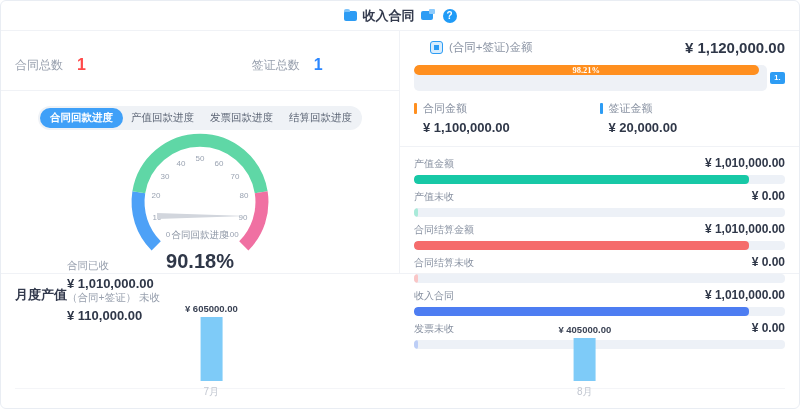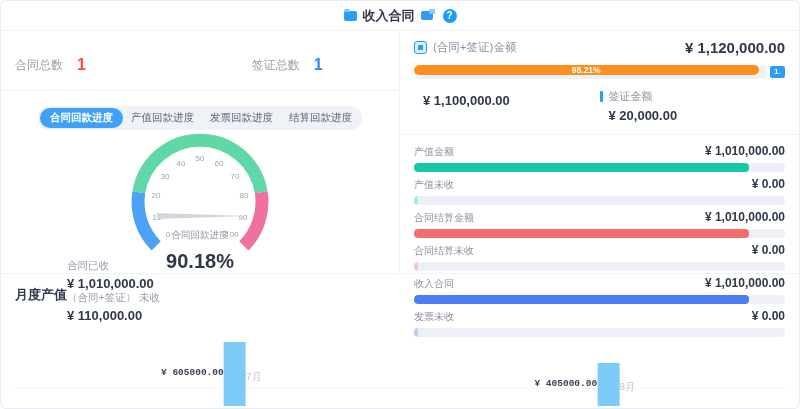--- a/index.html
+++ b/index.html
@@ -37,27 +37,27 @@
   .tab.active { background:#3fa0f8; color:#fff; padding:3px 10px; font-weight:bold; }
 
   .gauge-wrap { display:flex; justify-content:center; margin-top:2px; }
   .gauge-pct { text-align:center; font-size:20px; font-weight:bold; color:#2f3748; margin-top:-6px; }
   .gauge-vals { display:flex; justify-content:center; padding:0 42px 0 52px; margin-top:-14px;flex-direction:column; }
   .gv { text-align:left; }
   .gv-label { font-size:10.5px; color:#98a0ae; }
   .gv-value { font-size:13px; font-weight:bold; color:#2f3748; margin-top:3px; }
 
   
-  .sum-row { display:flex; align-items:center; }
+  .sum-row { display:flex; align-items:center;margin-left:16px; }
   .contract-ic { width:13px; height:13px; border-radius:3px; background:#d9edfd; border:1px solid #2d9cf4; position:relative; }
   .contract-ic::after { content:""; position:absolute; left:3px; top:3px; width:5px; height:5px; background:#2d9cf4; }
   .sum-label { font-size:11.5px; color:#8a93a3; margin-left:6px; }
   .sum-total { margin-left:auto; font-size:15px; font-weight:bold; color:#2f3748; }
   .stackbar { display:flex; align-items:center; gap:3px; margin-top:9px; }
-  .stackbar-track { flex:1; height:14px; background:#eef1f6; border-radius:5px; overflow:hidden; }
+  .stackbar-track { flex:1; height:26px; background:#eef1f6; border-radius:5px; overflow:hidden;font-family:Liberation Serif, serif; }
   .stackbar-fill { height:10px; background:#ff8f1f; border-radius:5px; color:#fff; font-size:8.5px; line-height:10px; text-align:center; font-weight:bold; }
   .stackbar-chip { width:15px; height:12px; background:#2d9cf4; border-radius:2px; color:#fff; font-size:7.5px; line-height:12px; text-align:center; font-weight:bold; }
   .legend { display:flex; margin-top:10px; }
   .leg { width:50%; }
   .leg-top { display:flex; align-items:center; gap:6px; }
   .leg-chip { width:3px; height:11px; border-radius:1px; }
   .leg-label { font-size:11px; color:#8a93a3; }
   .leg-value { font-size:13px; font-weight:bold; color:#2f3748; margin:4px 0 0 9px; }
   .rdiv { border-top:1px solid #f0f2f6; margin:11px -14px 9px; }
 
@@ -65,21 +65,21 @@
   .mrow-top { display:flex; justify-content:space-between; align-items:baseline; }
   .m-label { font-size:10px; color:#8a93a3; }
   .m-value { font-size:12px; font-weight:bold; color:#2f3748; }
   .m-track { height:9px; background:#edf1f7; border-radius:4px; margin-top:4px; overflow:hidden; }
   .m-fill { height:9px; border-radius:4px; }
 
   
   .bottom { border-top:1px solid #f0f2f6; padding:12px 14px 0; height:137px; }
   .chart { position:relative; height:100px; margin-top:2px; }
   .baseline { position:absolute; left:0; right:0; bottom:17px; border-top:1px solid #f4f5f8; }
-  .bar-group { position:absolute; bottom:0; display:flex; flex-direction:row; align-items:center; transform:translateX(-50%);font-family:Liberation Mono, monospace; }
+  .bar-group { position:absolute; bottom:8px; display:flex; flex-direction:column; align-items:center; transform:translateX(-50%); }
   .bar-value { font-size:9.5px; font-weight:bold; color:#3a4254; margin-bottom:3px; white-space:nowrap; }
   .bar { width:22px; background:#7ecbf8; }
   .bar-month { font-size:10px; color:#c2c7d1; margin-top:4px; height:13px; }
 
   svg text { font-family:"Liberation Sans","DejaVu Sans",sans-serif; }
 </style>
 </head>
 <body>
 
 <div class="frame">
@@ -162,20 +162,24 @@
 
       <div class="stackbar">
         <div class="stackbar-track">
           <div class="stackbar-fill" style="width: 97.6%; background: rgb(255, 143, 31);">98.21%</div>
         </div>
         <div class="stackbar-chip" style="background: rgb(45, 156, 244);">1.</div>
       </div>
 
       <div class="legend">
         <div class="leg">
+          <div class="leg-top">
+            <span class="leg-chip" style="background: rgb(255, 143, 31);"></span>
+            <span class="leg-label">合同金额</span>
+          </div>
           <div class="leg-value">¥ 1,100,000.00</div>
         </div>
         <div class="leg">
           <div class="leg-top">
             <span class="leg-chip" style="background: rgb(45, 156, 244);"></span>
             <span class="leg-label">签证金额</span>
           </div>
           <div class="leg-value">¥ 20,000.00</div>
         </div>
       </div>

